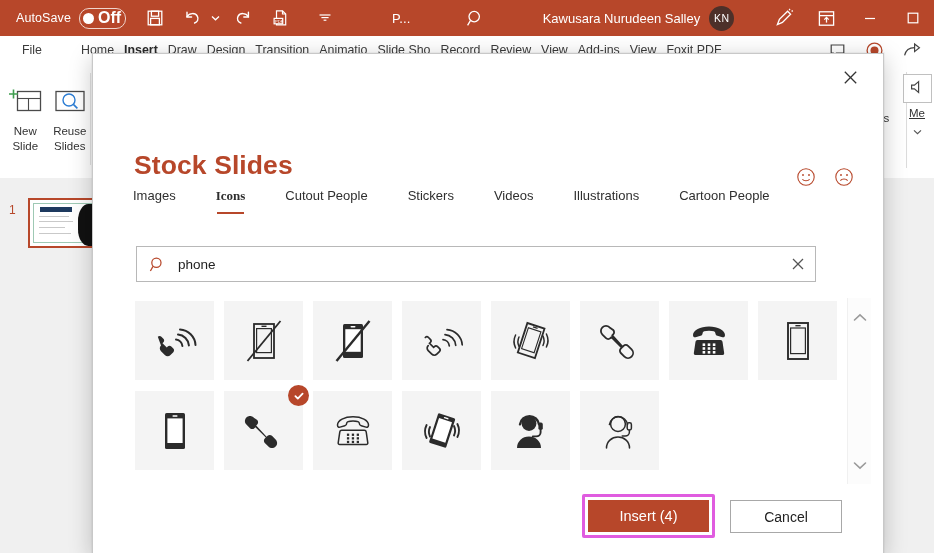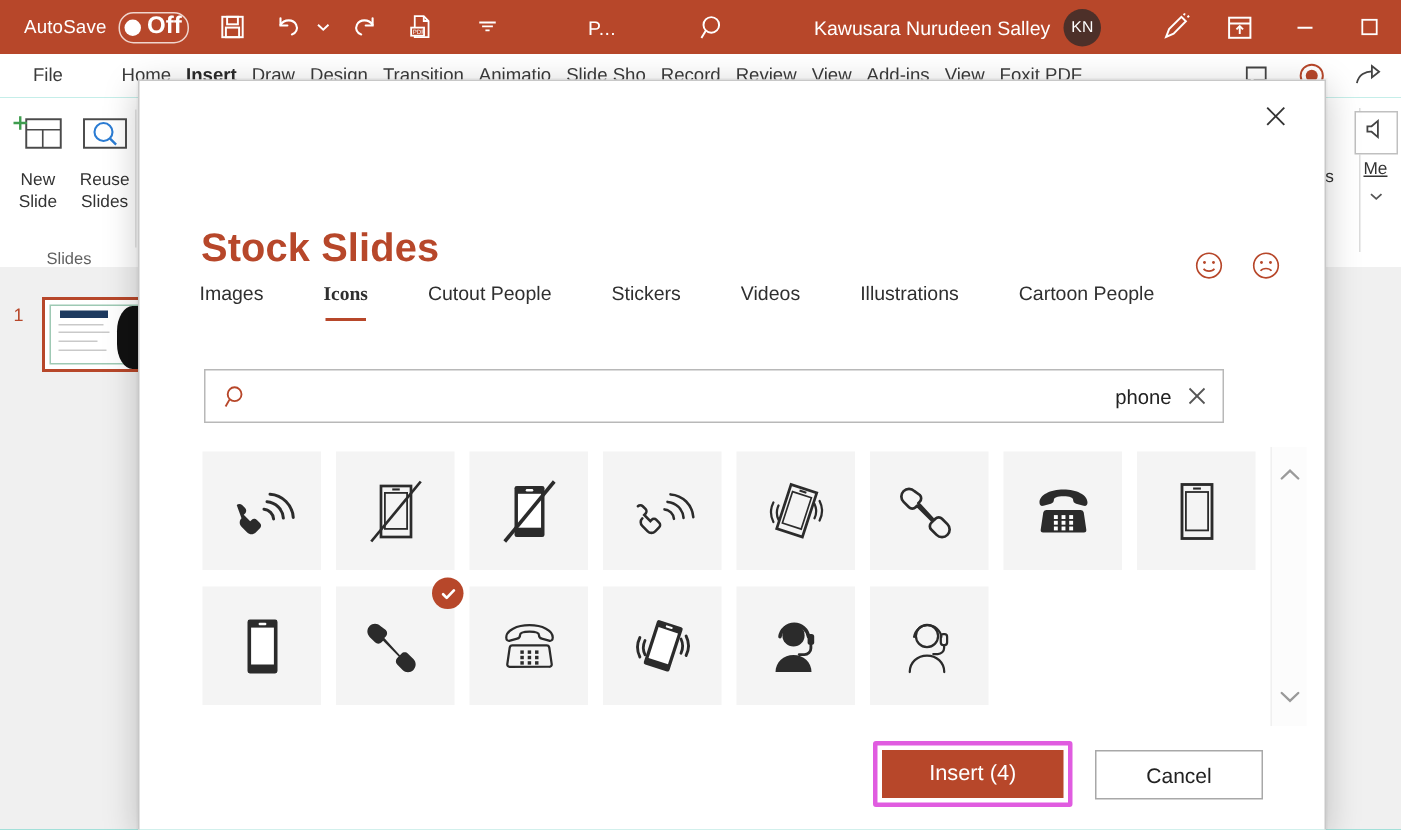--- a/index.html
+++ b/index.html
@@ -11,21 +11,21 @@
     width: 934px;
     height: 553px;
     overflow: hidden;
     font-family: "Liberation Sans", sans-serif;
     -webkit-font-smoothing: antialiased;
   }
   #app {
     position: relative;
     width: 934px;
     height: 553px;
-    background: #14b8a6;
+    background: #c4b5fd;
     overflow: hidden;
   }
 
   
   .titlebar {
     position: absolute;
     left: 0; top: 0;
     width: 934px; height: 36px;
     background: #b7472a;
     display: flex;
@@ -141,21 +141,21 @@
   
   .ribbonbody {
     position: absolute;
     left: 0; top: 65px;
     width: 934px; height: 113px;
     background: #ffffff;
     border-bottom: 1px solid #e2e2e2;
   }
   .grp {
     position: absolute;
-    top: 4px;
+    top: 16px;
     height: 113px;
   }
   .grp-items { display:flex; }
   .big-btn {
     width: 52px;
     display: flex;
     flex-direction: column;
     align-items: center;
     padding-top: 6px;
   }
@@ -334,21 +334,20 @@
     background: #ffffff;
     display: flex;
     align-items: center;
   }
   .search-icn { margin-left: 12px; display:flex; }
   .search-val {
     font-size: 13.5px;
     color: #222;
     margin-left: 12px;
     flex: 1;
-    text-align: right;
   }
   .search-clear {
     width: 34px; height: 32px;
     display:flex; align-items:center; justify-content:center;
   }
 
   .grid {
     position: absolute;
     left: 134px; top: 300px;
     width: 714px;

